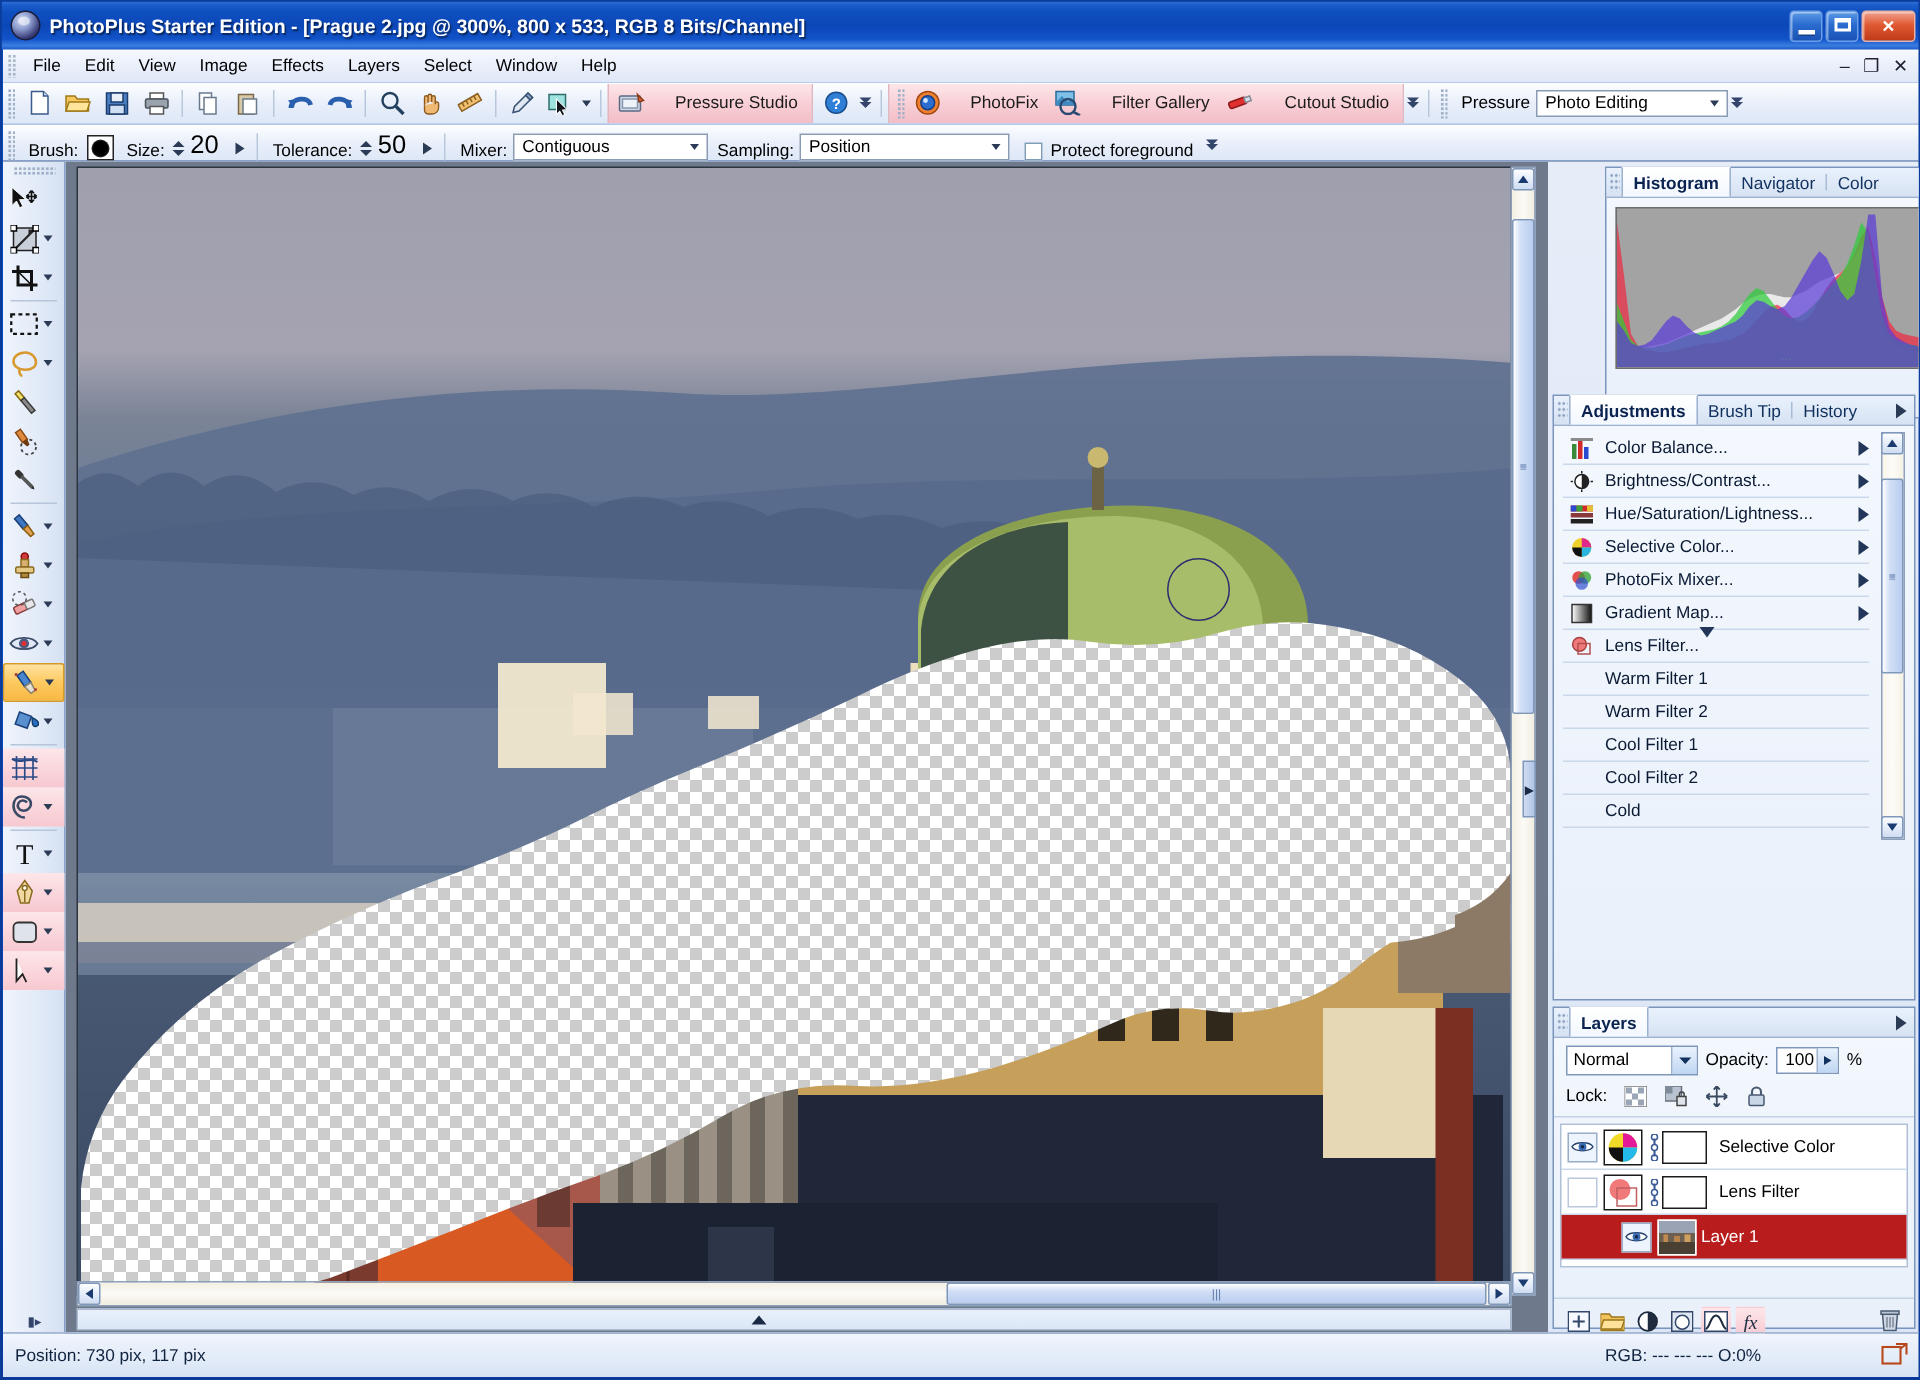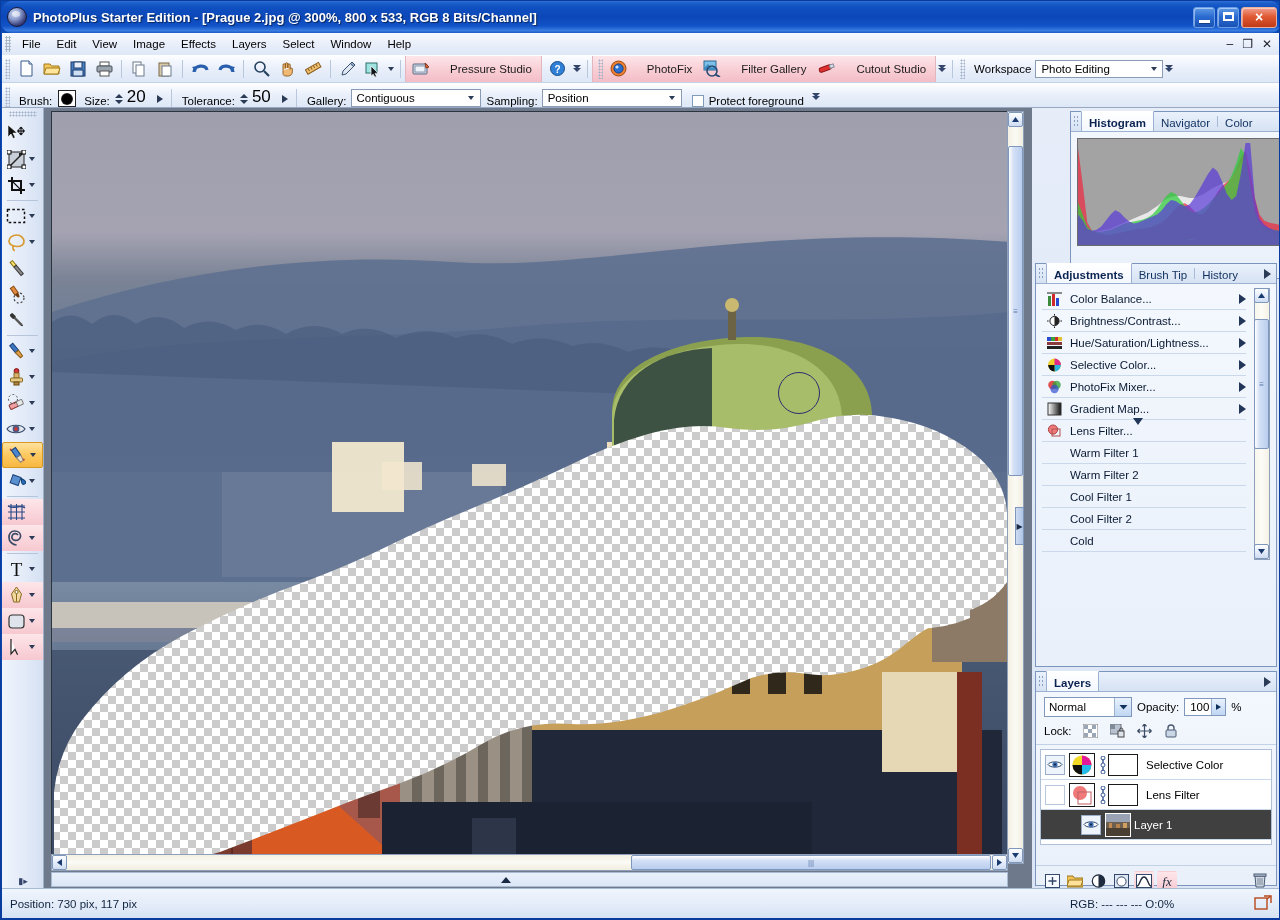--- a/index.html
+++ b/index.html
@@ -18,21 +18,21 @@
     border: 1px solid #0a3c9e;
     overflow: hidden;
   }
 
   
   #titlebar {
     position: absolute; left: 0; top: 0; width: 1280px; height: 32px;
     background: linear-gradient(to bottom,
       #2f6fd8 0%, #1a5cc8 8%, #0f4fc0 22%, #0c47b8 50%,
       #1153c8 78%, #3a7de0 92%, #1c5cc8 100%);
-    display: flex; align-items: center; border-radius: 11px;
+    display: flex; align-items: center;
   }
   #titlebar .tb-icon {
     width: 20px; height: 20px; margin-left: 6px; margin-right: 6px;
     border-radius: 50%;
     background: radial-gradient(circle at 35% 30%, #cdd6ef 0%, #8f9fd0 35%, #3a3f7a 70%, #1a1c3a 100%);
     border: 1px solid #1a1c3a;
     position: relative;
   }
   #titlebar .tb-icon::after {
     content: ""; position: absolute; left: 4px; top: 3px;
@@ -314,21 +314,21 @@
   .op-box {
     width: 42px; height: 18px; border: 1px solid #7f97bb; background: #fff;
     display: flex; align-items: center; justify-content: space-between; padding-left: 5px;
     font-size: 11.5px; color: #000;
   }
   .op-box .pbtn { width: 14px; height: 16px; background: linear-gradient(to bottom,#e9f2fe,#bfd6f2); display: flex; align-items: center; justify-content: center; border-left: 1px solid #9db2d0;}
   .lock-row { display: flex; align-items: center; gap: 10px; padding: 2px 8px 5px 8px; border-bottom: 1px solid #c2d2e6; }
   .lock-ico { width: 17px; height: 16px; display: flex; align-items: center; justify-content: center; }
   .layer-list { margin: 4px 4px 0 4px; border: 1px solid #aebfd6; background: #fff; height: 96px; }
   .layer-row { display: flex; align-items: center; height: 30px; border-bottom: 1px solid #c9d8ea; padding: 0 4px; }
-  .layer-row.sel { background: #404040; padding-left: 40px; }
+  .layer-row.sel { background: #b91c1c; padding-left: 40px; }
   .layer-row.sel .layer-name { color: #fff; }
   .eye-box { width: 20px; height: 20px; border: 1px solid #9aaec8; background: #eef4fd; display: flex; align-items: center; justify-content: center; margin-right: 4px; }
   .eye-box.off { background: #fff; border-color: #b9c7dc; }
   .lthumb { width: 26px; height: 24px; border: 1px solid #1b1b1b; background: #fff; margin-right: 3px; overflow: hidden; position: relative; }
   .linkico { width: 10px; height: 22px; display: flex; align-items: center; justify-content: center; color: #3a5a96; font-size: 11px; }
   .maskthumb { width: 30px; height: 22px; border: 1px solid #1b1b1b; background: #fff; margin-right: 8px; }
   .layer-name { font-size: 11.5px; color: #000; }
   .layer-btnrow { display: flex; align-items: center; gap: 3px; padding: 5px 6px; margin-top: 20px; border-top: 1px solid #c2d2e6; }
   .lbtn { width: 20px; height: 19px; display: flex; align-items: center; justify-content: center; border: 1px solid transparent; border-radius: 2px; }
   .lbtn.pinkbg { background: linear-gradient(to bottom, #fde6e9, #f7ccd4); }
@@ -537,21 +537,21 @@
     </div>
     <div class="dblchev">
         <i></i>
         <i></i>
       </div>
 
     <div class="tsep"></div>
 
     <div style="display:flex;align-items:center;">
       <div class="tgrip"></div>
-      <span class="tb-label">Workspace</span>
+      <span class="tb-label">Pressure</span>
       <div class="combo" style="width:128px;">
         <span>Photo Editing</span>
         <span class="cbtn">
             <i class="caret"></i>
           </span>
       </div>
       <div class="dblchev">
           <i></i>
           <i></i>
         </div>
@@ -582,21 +582,21 @@
         <i class="up"></i>
         <i class="dn"></i>
       </div>
     <span class="numval">50</span>
     <div class="playbtn">
         <i></i>
       </div>
 
     <div class="tsep"></div>
 
-    <span class="tb-label">Gallery:</span>
+    <span class="tb-label">Mixer:</span>
     <div class="combo" style="width:130px;">
       <span>Contiguous</span>
       <span class="cbtn">
           <i class="caret"></i>
         </span>
     </div>
 
     <span class="tb-label">Sampling:</span>
     <div class="combo" style="width:140px;">
       <span>Position</span>

